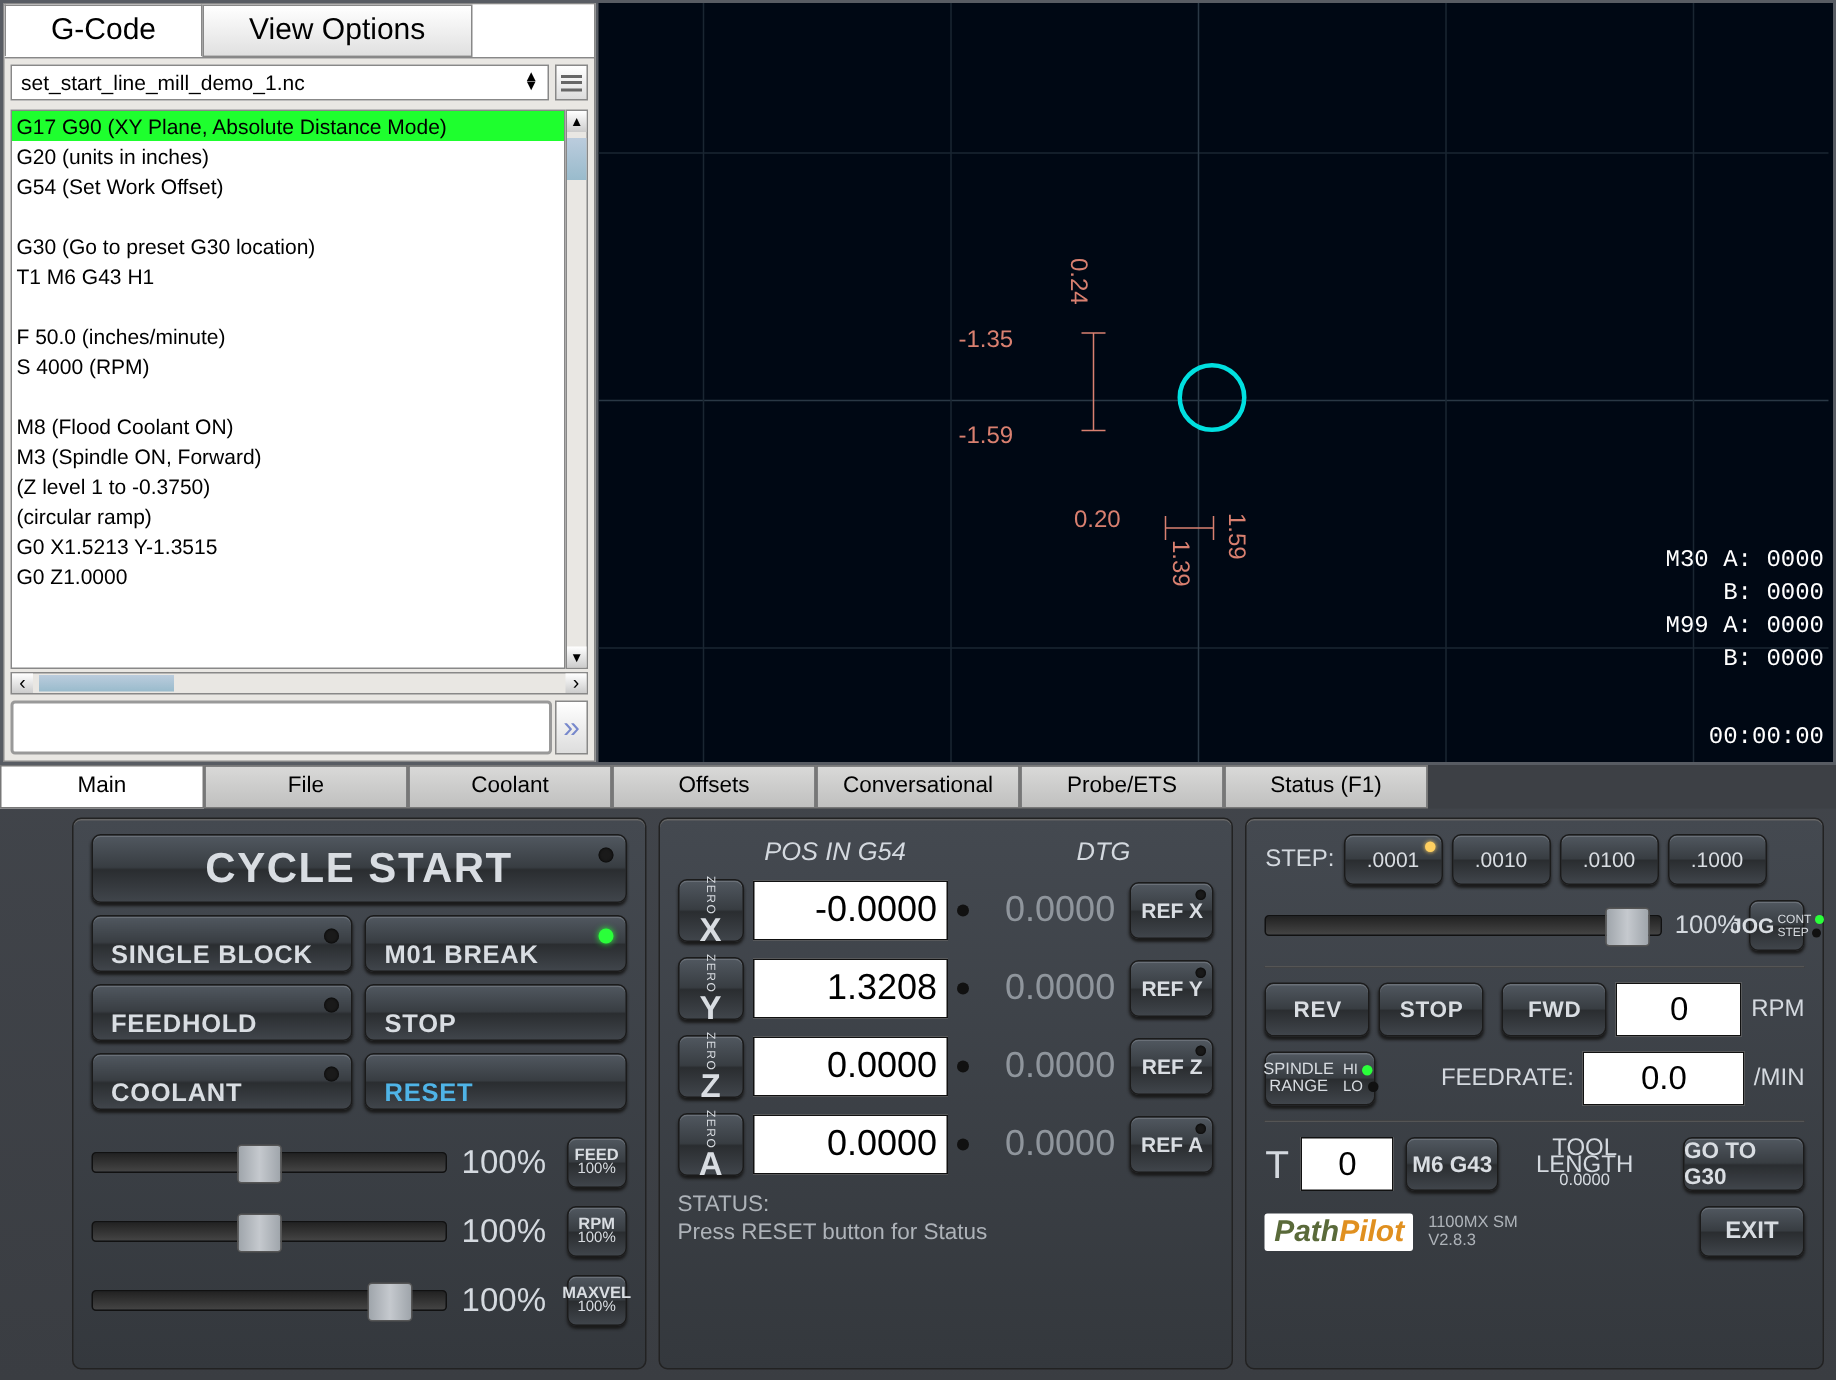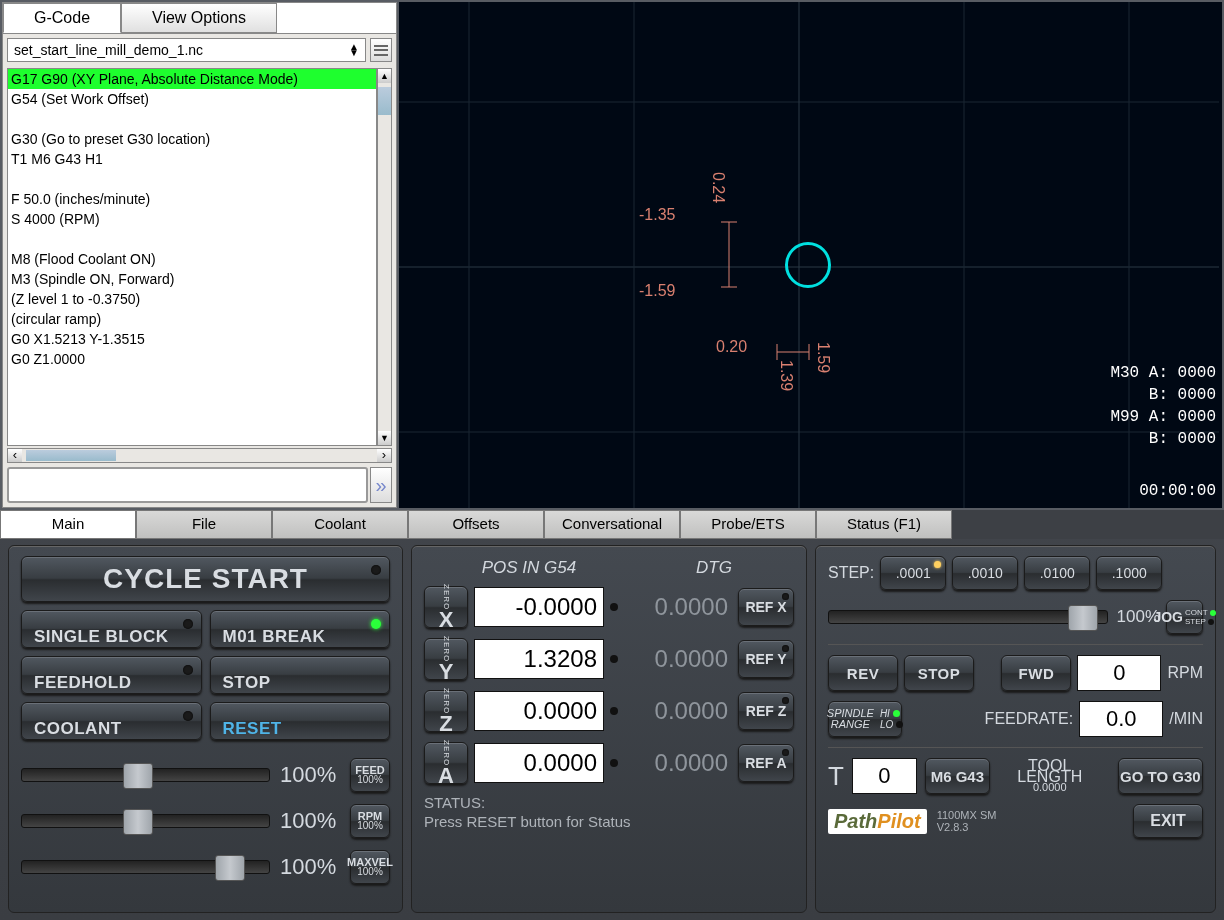--- a/index.html
+++ b/index.html
@@ -1,20 +1,20 @@
 <!DOCTYPE html>
 <html><head>
 <meta charset="utf-8">
 <style>
   *{box-sizing:border-box;margin:0;padding:0;font-family:Arial,Helvetica,sans-serif;}
   body{width:1224px;height:920px;background:linear-gradient(#4a4e55,#3a3d42);overflow:hidden;font-size:14px;color:#000;}
   .top-half{display:flex;height:510px;padding:2px;background:#585c63;}
   .left-pane{width:395px;background:#e9e7e3;display:flex;flex-direction:column;border:1px solid #888;}
   .tabs-top{display:flex;background:#fff;border-bottom:1px solid #888;}
-  .tab{padding:5px 30px;border:1px solid #888;background:linear-gradient(#fff,#e0e0e0);cursor:pointer;font-size:16px;}
+  .tab{padding:5px 30px;border:1px solid #888;background:linear-gradient(#fff,#e0e0e0);cursor:pointer;font-size:20px;}
   .tab.sel{background:#fff;border-bottom:1px solid #fff;}
   .file-row{display:flex;margin:4px;gap:4px;}
   .file-sel{flex:1;border:1px solid #888;padding:3px 6px;background:#fff;display:flex;justify-content:space-between;align-items:center;}
   .ud{display:inline-block;font-size:10px;line-height:6px;text-align:center;}
   .menu-btn{width:22px;border:1px solid #888;background:linear-gradient(#fff,#ddd);display:flex;flex-direction:column;justify-content:space-evenly;align-items:center;padding:3px;}
   .menu-btn span{display:block;width:14px;height:2px;background:#666;}
   .code-wrap{flex:1;margin:2px 4px;display:flex;}
   .code-list{flex:1;background:#fff;border:1px solid #888;overflow:hidden;font-size:14px;line-height:20px;}
   .code-list div{padding:0 3px;white-space:nowrap;}
   .hl{background:#1eff2e;}
@@ -29,21 +29,21 @@
   .mdi-input{flex:1;border:2px solid #999;background:#fff;border-radius:3px;}
   .mdi-go{width:22px;border:1px solid #888;background:linear-gradient(#fff,#ddd);font-size:20px;color:#78c;display:flex;align-items:center;justify-content:center;}
   .viewport{flex:1;background:#000814;position:relative;margin-left:2px;}
   .vp-grid{position:absolute;inset:0;}
   .vp-label{position:absolute;right:6px;color:#fff;font-size:16px;font-family:'Courier New',monospace;text-align:right;}
   .vp-dim{position:absolute;color:#d98070;font-size:16px;}
   .vp-circle{position:absolute;width:46px;height:46px;border-radius:50%;border:3px solid #00e0e0;}
   .main-tabs{display:flex;height:29px;background:#3d4045;}
   .mtab{flex:0 0 136px;border:1px solid #777;background:linear-gradient(#d9d9d8,#c0c0bf);text-align:center;line-height:25px;font-size:15px;cursor:pointer;}
   .mtab.sel{background:#fff;}
-  .bottom{display:flex;gap:8px;padding:6px 8px;height:380px;}
+  .bottom{display:flex;gap:8px;padding:6px 8px;height:380px;margin-left:40px;}
   .panel{background:linear-gradient(#444950,#34383d);border:1px solid #222;border-radius:6px;padding:10px 12px;box-shadow:inset 0 1px 0 #666;}
   .panel.left{width:395px;display:flex;flex-direction:column;}
   .panel.mid{width:396px;}
   .panel.right{flex:1;}
   .big-btn{background:linear-gradient(#515860,#383d42 48%,#2a2d30 52%,#40454b);border:1px solid #1b1b1b;border-radius:6px;color:#d9dde2;display:flex;align-items:center;justify-content:center;position:relative;box-shadow:inset 0 1px 0 #6a7078,0 2px 2px #1a1a1a;cursor:pointer;}
   .led{position:absolute;right:8px;top:8px;width:10px;height:10px;border-radius:50%;background:#1a1a1a;box-shadow:inset 0 0 2px #000;}
   .led.on{background:#2aff3a;box-shadow:0 0 4px #2aff3a;}
   .led.on-orange{background:#ffd060;box-shadow:0 0 3px #ffd060;}
   .cycle{height:46px;font-size:28px;font-family:'Arial Narrow',Arial;letter-spacing:1px;font-weight:bold;}
   .btn-grid{display:grid;grid-template-columns:1fr 1fr;gap:8px;margin-top:8px;}
@@ -69,21 +69,21 @@
   .status-txt{color:#aeb3b9;font-size:15px;margin-top:4px;}
   .r-row{display:flex;align-items:center;gap:6px;}
   .r-label{color:#d4d9df;font-size:16px;}
   .step-btn{width:66px;height:34px;font-size:14px;}
   .jog-slider{flex:1;}
   .jog-label{width:46px;color:#d4d9df;font-size:17px;text-align:right;}
   .jog-btn{width:37px;height:34px;font-size:11px;line-height:10px;}
   .sep{height:1px;background:#222;margin:10px 0;border-bottom:1px solid #555;}
   .sp-btn{width:70px;height:36px;font-size:15px;font-weight:bold;font-family:'Arial Narrow',Arial;letter-spacing:0.5px;}
   .num-in{background:#fff;border:1px solid #111;text-align:center;font-size:22px;line-height:34px;height:36px;}
-  .sp-range{width:74px;height:36px;font-size:10px;line-height:10px;font-style:italic;}
+  .sp-range{width:74px;height:36px;font-size:10px;line-height:10px;}
   .sp-range .col{text-align:center;}
   .tool-row{display:flex;align-items:center;gap:8px;margin-top:10px;}
   .t-label{color:#d4d9df;font-size:26px;font-family:'Arial Narrow',Arial;}
   .brand-row{display:flex;align-items:center;gap:10px;margin-top:10px;}
   .brand{color:#88c040;font-size:20px;font-style:italic;font-weight:bold;}
   .brand span{color:#e09020;}
   .ver{color:#aeb3b9;font-size:11px;line-height:12px;}
   .tl-txt{font-size:11px;line-height:11px;color:#d4d9df;text-align:center;}
   .sr-led{width:7px;height:7px;border-radius:50%;display:inline-block;}
   .vp-dim-v{writing-mode:vertical-rl;}
@@ -104,20 +104,21 @@
       </div>
       <div class="menu-btn">
           <span></span>
           <span></span>
           <span></span>
         </div>
     </div>
     <div class="code-wrap">
       <div class="code-list" id="codelist">
           <div class="hl">G17 G90  (XY Plane, Absolute Distance Mode)</div>
+          <div>G20 (units in inches)</div>
           <div>G54 (Set Work Offset)</div>
           <div>&nbsp;</div>
           <div>G30 (Go to preset G30 location)</div>
           <div>T1 M6 G43 H1</div>
           <div>&nbsp;</div>
           <div>F 50.0 (inches/minute)</div>
           <div>S 4000 (RPM)</div>
           <div>&nbsp;</div>
           <div>M8 (Flood Coolant ON)</div>
           <div>M3 (Spindle ON, Forward)</div>
@@ -157,21 +158,21 @@
         <line x1="565" y1="0" x2="565" y2="510" stroke="#1a2632"></line>
         <line x1="730" y1="0" x2="730" y2="510" stroke="#1a2632"></line>
       <line x1="330" y1="220" x2="330" y2="285" stroke="#d98070"></line>
         <line x1="322" y1="220" x2="338" y2="220" stroke="#d98070"></line>
         <line x1="322" y1="285" x2="338" y2="285" stroke="#d98070"></line>
       <line x1="378" y1="350" x2="410" y2="350" stroke="#d98070"></line>
         <line x1="378" y1="342" x2="378" y2="358" stroke="#d98070"></line>
         <line x1="410" y1="342" x2="410" y2="358" stroke="#d98070"></line>
     </svg>
     <div class="vp-dim vp-dim-v" style="left:310px;top:170px">0.24</div>
-    <div class="vp-dim" style="left:240px;top:204px">-1.35</div>
+    <div class="vp-dim" style="left:240px;top:216px">-1.35</div>
     <div class="vp-dim" style="left:240px;top:280px">-1.59</div>
     <div class="vp-dim" style="left:317px;top:336px">0.20</div>
     <div class="vp-dim vp-dim-v" style="left:378px;top:358px">1.39</div>
     <div class="vp-dim vp-dim-v" style="left:415px;top:340px">1.59</div>
     <div class="vp-circle" style="left:386px;top:240px"></div>
     <div class="vp-label" style="top:362px">M30 A: 0000</div>
     <div class="vp-label" style="top:384px">B: 0000</div>
     <div class="vp-label" style="top:406px">M99 A: 0000</div>
     <div class="vp-label" style="top:428px">B: 0000</div>
     <div class="vp-label" style="top:480px">00:00:00</div>
@@ -357,21 +358,21 @@
               <span class="sr-led" style="background:#2aff3a"></span>
             </div>
           <div style="display:flex;align-items:center;gap:3px">
               <span>LO</span>
               <span class="sr-led" style="background:#111"></span>
             </div>
         </div>
       </div>
       <div style="flex:1"></div>
       <span class="r-label">FEEDRATE:</span>
-      <div class="num-in" style="width:84px">0.0</div>
+      <div class="num-in" style="width:108px">0.0</div>
       <span class="r-label">/MIN</span>
     </div>
     <div class="sep"></div>
     <div class="tool-row">
       <span class="t-label">T</span>
       <div class="num-in" style="width:70px">0</div>
       <div class="big-btn" style="width:70px;height:36px;font-size:15px;font-weight:bold;font-family:'Arial Narrow',Arial">M6 G43</div>
       <div class="tl-txt">
         <div style="font-family:'Arial Narrow',Arial;font-size:16px">TOOL LENGTH</div>
           <div>0.0000</div>

